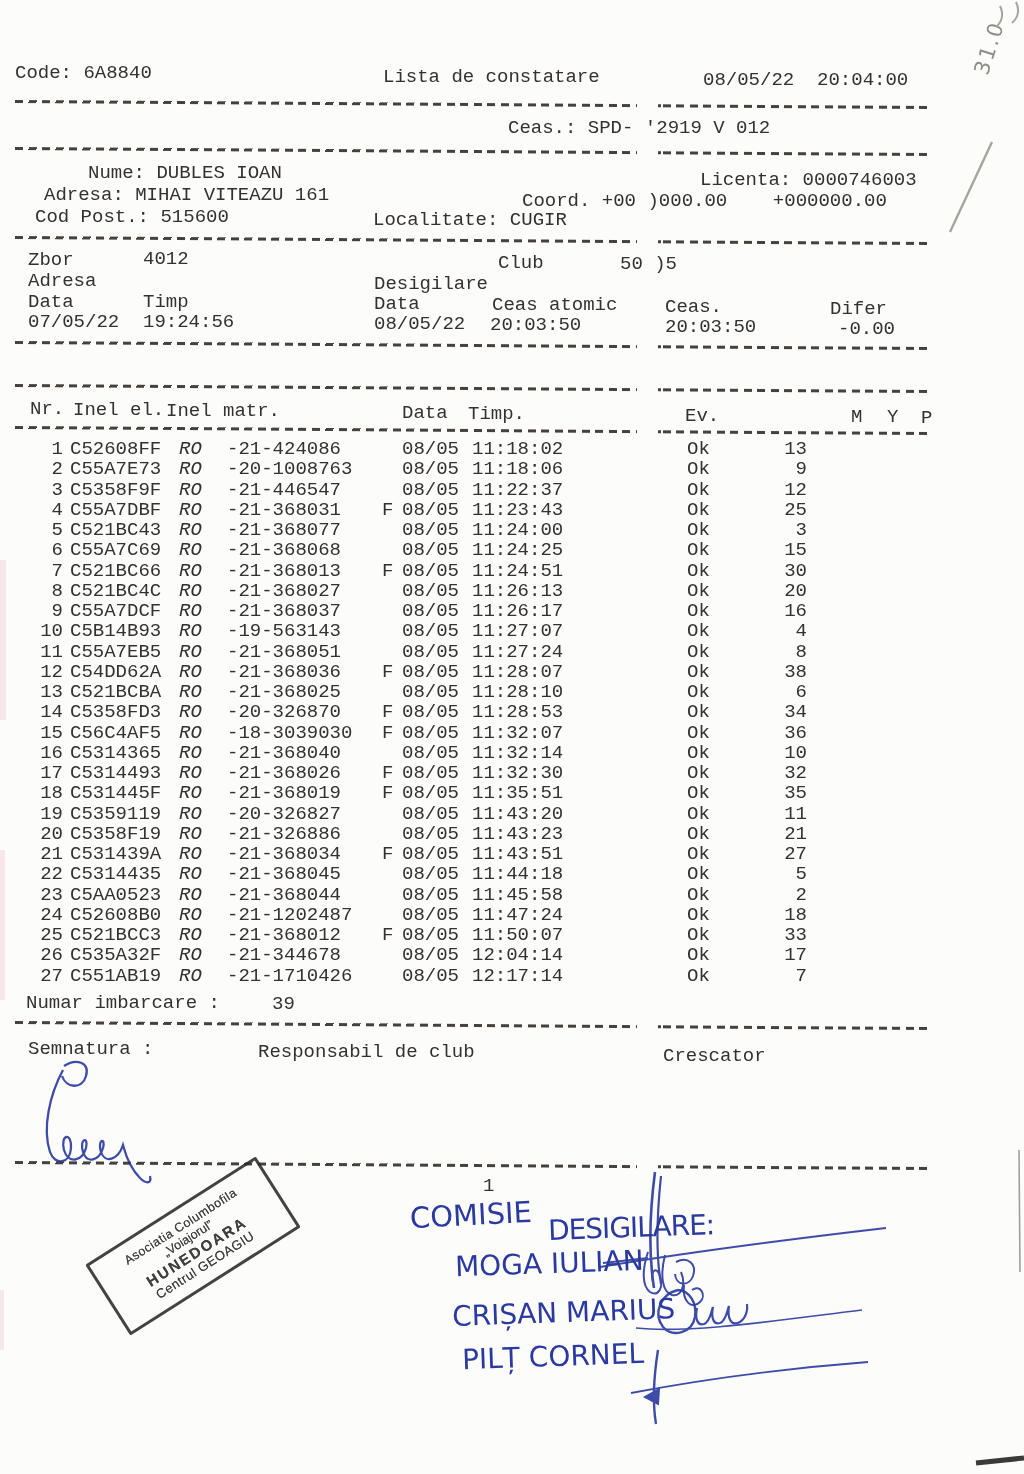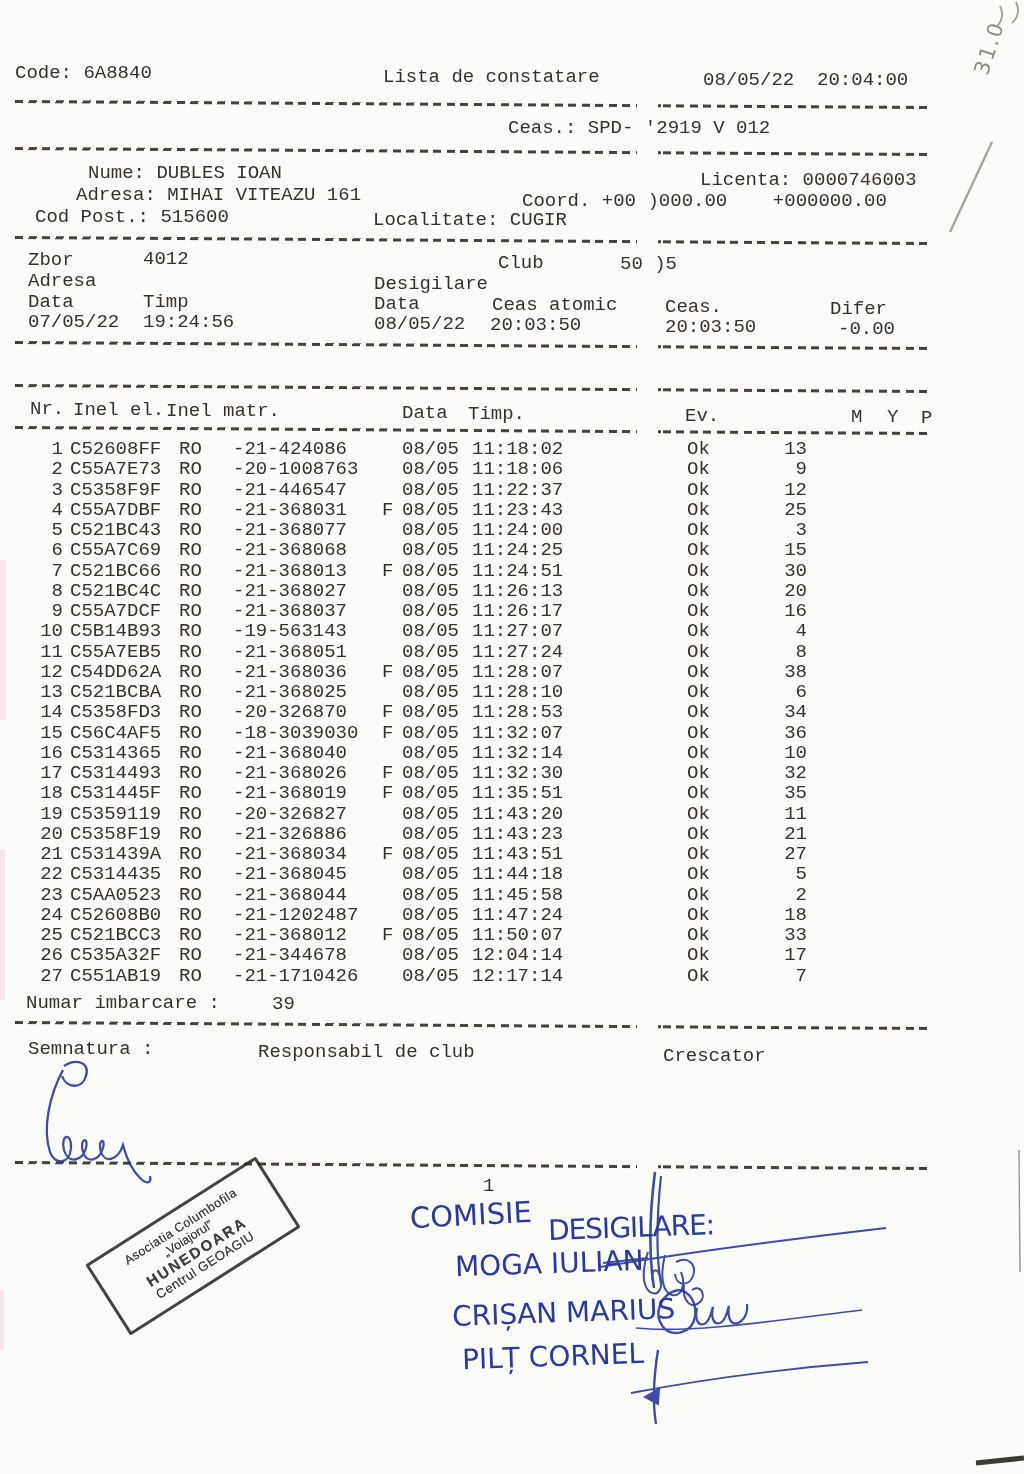--- a/index.html
+++ b/index.html
@@ -10,22 +10,22 @@
         background:repeating-linear-gradient(90deg,#45423d 0 8px,transparent 8px 13.5px);
         transform:rotate(0.38deg);transform-origin:left center;}
   .rule::after{content:"";position:absolute;left:622px;top:-2px;width:20px;height:7px;background:#fcfcfa;}
   .rule::before{content:"";position:absolute;left:643px;top:0;width:3px;height:3px;background:#45423d;}
   
   .tbody{position:absolute;left:25px;top:438px;width:980px;height:560px;}
   .row{position:absolute;left:0;width:980px;height:21px;}
   .row span{position:absolute;top:0;white-space:pre;font-size:19px;}
   .c-nr{left:0;width:38px;text-align:right;}
   .c-el{left:45px;}
-  .c-ro{left:154px;}
-  .c-matr{left:208px;}
+  .c-ro{left:154px;font-style:italic;}
+  .c-matr{left:202px;}
   .c-f{left:357px;top:1px;}
   .c-data{left:377px;top:2px;}
   .c-timp{left:447px;top:2px;}
   .c-ev{left:662px;top:2px;}
   .c-cnt{left:716px;width:66px;text-align:right;top:3px;}
   
   .hw{position:absolute;font-family:"DejaVu Sans",sans-serif;color:#2a3aa0;white-space:pre;}
   
   .stamp{position:absolute;left:92px;top:1204px;width:196px;height:78px;
          border:3px solid #2b2a28;border-radius:2px;transform:rotate(-32.5deg);
@@ -49,21 +49,21 @@
   <div class="t" style="left:15px;top:62px">Code: 6A8840</div>
   <div class="t" style="left:383px;top:66px">Lista de constatare</div>
   <div class="t" style="left:703px;top:69px">08/05/22  20:04:00</div>
   <div class="rule" style="top:100px"></div>
 
   <div class="t" style="left:508px;top:117px">Ceas.: SPD- '2919 V 012</div>
   <div class="rule" style="top:147px"></div>
 
   <div class="t" style="left:88px;top:162px">Nume: DUBLES IOAN</div>
   <div class="t" style="left:700px;top:169px">Licenta: 0000746003</div>
-  <div class="t" style="left:76px;top:184px">Adresa: MIHAI VITEAZU 161</div>
+  <div class="t" style="left:44px;top:184px">Adresa: MIHAI VITEAZU 161</div>
   <div class="t" style="left:522px;top:190px">Coord. +00 )000.00    +000000.00</div>
   <div class="t" style="left:35px;top:206px">Cod Post.: 515600</div>
   <div class="t" style="left:373px;top:209px">Localitate: CUGIR</div>
   <div class="rule" style="top:236px"></div>
 
   <div class="t" style="left:28px;top:249px">Zbor</div>
   <div class="t" style="left:143px;top:248px">4012</div>
   <div class="t" style="left:498px;top:252px">Club</div>
   <div class="t" style="left:620px;top:253px">50 )5</div>
   <div class="t" style="left:28px;top:270px">Adresa</div>

